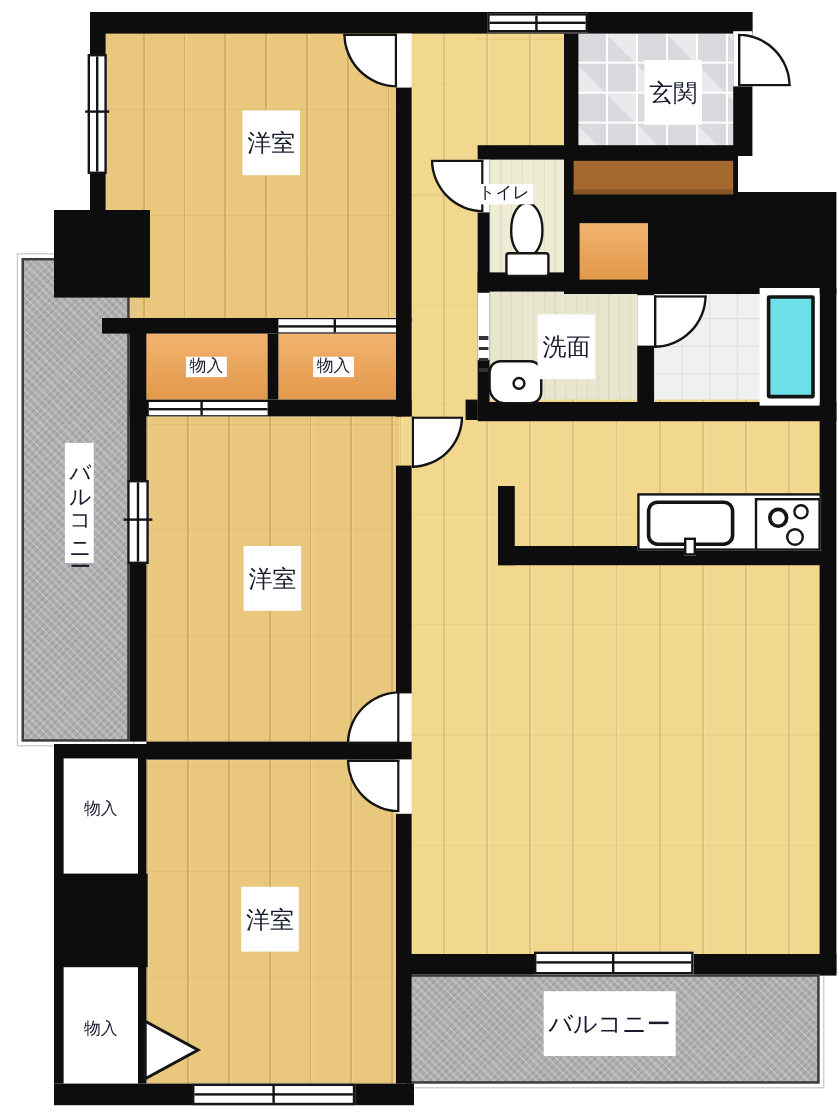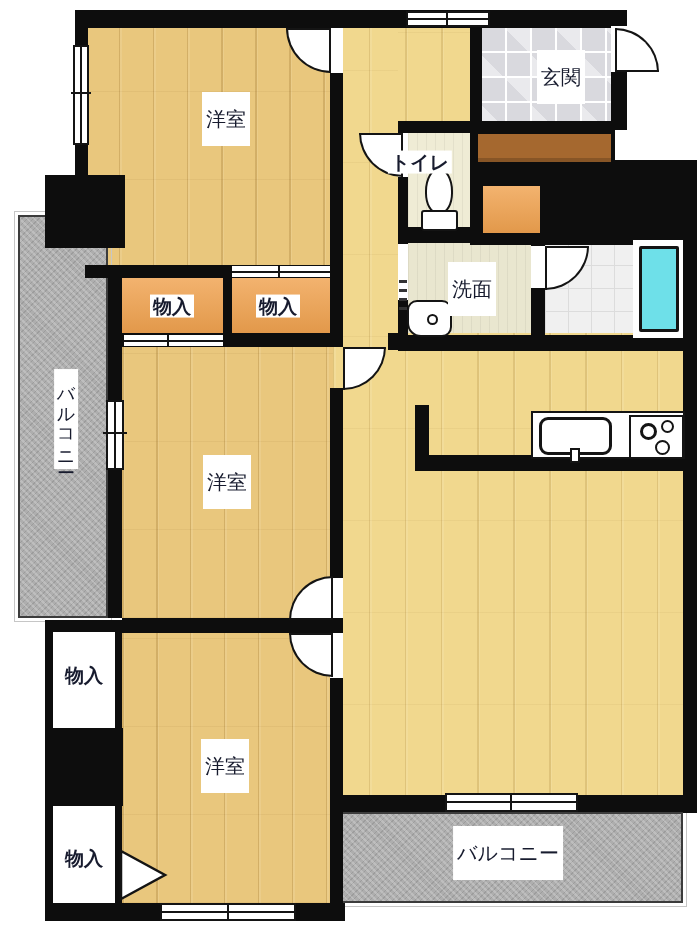--- a/index.html
+++ b/index.html
@@ -37,21 +37,21 @@
     background-image:linear-gradient(180deg, rgba(255,255,255,.18), rgba(0,0,0,.06));}
   .wall{background:var(--wall);}
   .gap{background:#fff;}
   .win{background:#fff;border:2px solid #141414;}
   .winline{background:#141414;}
   .door{background:#fff;border:2px solid #141414;}
   .fix{background:var(--fixture);border:2.5px solid #141414;}
   .lbl{position:absolute;transform:translate(-50%,-50%);background:var(--label_bg);
        color:var(--label_text);font-size:20px;line-height:1.1;padding:16px 4px;
        white-space:nowrap;}
-  .lbl.small{font-size:19px;padding:1px 3px;font-weight:bold;}
+  .lbl.small{font-size:14px;padding:1px 3px;}
   .lbl.big{font-size:22px;}
   .lbl.vert{writing-mode:vertical-rl;text-orientation:mixed;padding:4px 2px;font-size:18px;letter-spacing:2px;}
   .dash{background-image:repeating-linear-gradient(180deg,#333 0 3px,transparent 3px 9px);}
 </style>
 </head>
 <body>
 
 <div class="plan">
 
   <div class="abs wood-dark" style="left:85px;top:25px;width:248px;height:243px;"></div>

